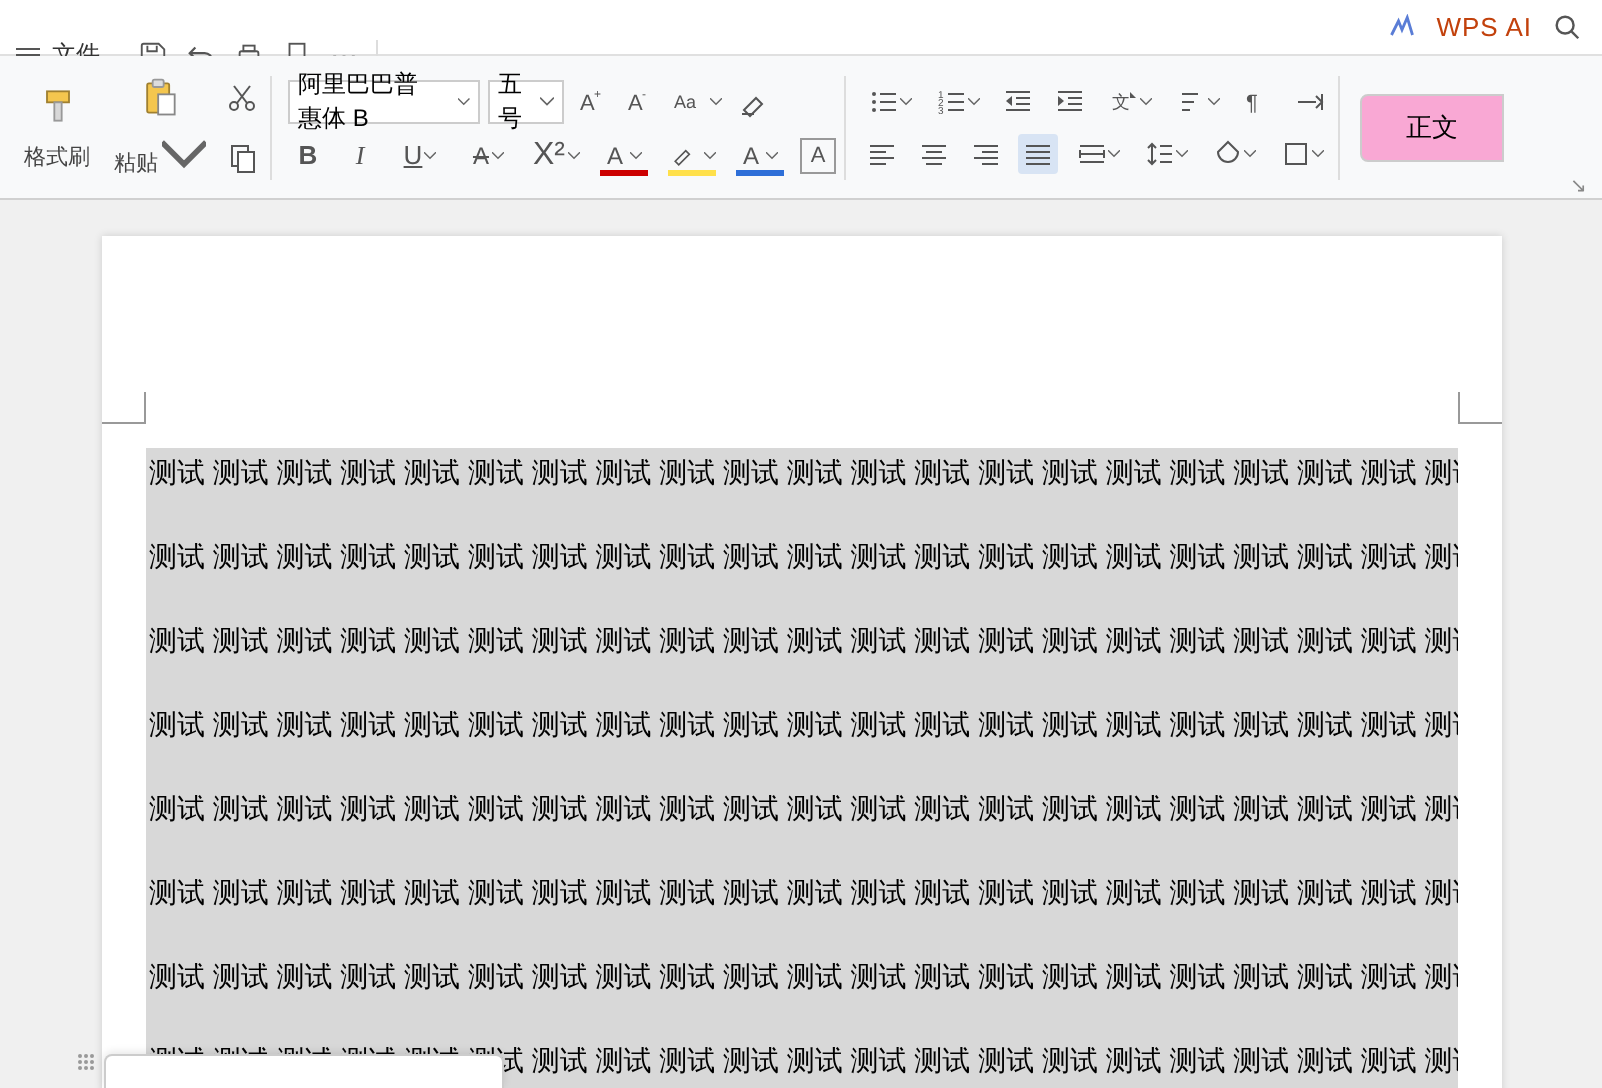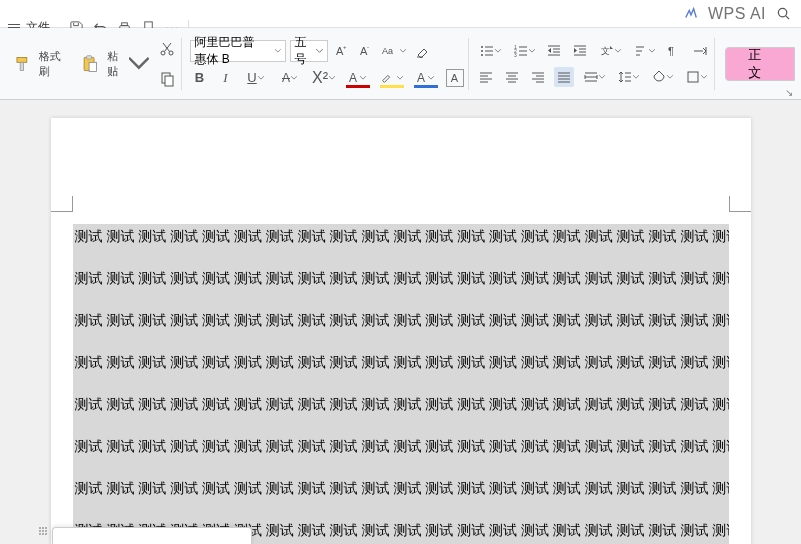--- a/index.html
+++ b/index.html
@@ -9,26 +9,26 @@
   .menubar .left-group { display: flex; align-items: center; gap: 0; margin-top: 28px; }
   .menubar .hamburger { width: 14px; display: flex; flex-direction: column; gap: 2px; padding: 6px 4px; cursor: pointer; }
   .menubar .hamburger span { display: block; width: 12px; height: 1px; background: #555; }
   .menubar .file-label { padding: 0 8px; cursor: pointer; }
   .menubar .qat { display: flex; align-items: center; gap: 0; margin-left: 6px; }
   .menubar .qat .icon-btn { width: 24px; height: 24px; display: flex; align-items: center; justify-content: center; cursor: pointer; color: #555; }
   .menubar .tabs { display: flex; gap: 0; margin-left: 10px; }
   .menubar .tab { padding: 6px 10px; cursor: pointer; color: #333; }
   .menubar .tab.active { color: #3b7de9; font-weight: 500; }
   .menubar .right-group { margin-left: auto; display: flex; align-items: center; gap: 10px; margin-right: 6px; }
-  .menubar .ai-label { color: #737373; font-size: 16px; letter-spacing: 0.5px; font-weight: 500; }
+  .menubar .ai-label { color: #c2410c; font-size: 13px; letter-spacing: 0.5px; font-weight: 500; }
   .menubar .ai-logo { width: 14px; height: 14px; }
   
   .ribbon { height: 72px; background: #f8f9fa; border-bottom: 1px solid #d0d0d0; display: flex; align-items: center; padding: 2px 6px; position: relative; }
   .divider { width: 1px; height: 52px; background: #ddd; margin: 0 4px; }
-  .ribbon .big-btn { display: flex; flex-direction: row; align-items: center; gap: 7px; padding: 4px 6px; cursor: pointer; }
+  .ribbon .big-btn { display: flex; flex-direction: column; align-items: center; gap: 7px; padding: 4px 6px; cursor: pointer; }
   .ribbon .big-btn svg { width: 22px; height: 22px; }
   .ribbon .btn-label { font-size: 11px; color: #444; }
   .scissors-btn { width: 20px; height: 20px; display:flex; align-items:center; justify-content:center; cursor:pointer; }
   
   .font-group { display: flex; flex-direction: column; gap: 6px; margin-left: 4px; }
   .font-row1 { display: flex; align-items: center; gap: 4px; }
   .font-row2 { display: flex; align-items: center; gap: 6px; }
   .font-select { border: 1px solid #ccc; background: #fff; height: 22px; display:flex; align-items:center; padding: 0 4px; font-size: 12px; cursor: pointer; }
   .font-name { width: 96px; justify-content: flex-start; gap: 12px; }
   .font-size { width: 38px; }
@@ -121,21 +121,21 @@
       </svg>
     <span class="btn-label">格式刷</span>
   </div>
 
   <div class="big-btn">
     <svg viewBox="0 0 24 24">
         <rect x="5" y="4" width="12" height="16" rx="1" fill="#f4c64e" stroke="#a08030"></rect>
         <rect x="8" y="2" width="6" height="4" rx="1" fill="#ddd" stroke="#999"></rect>
         <rect x="11" y="10" width="9" height="11" fill="#fff" stroke="#888"></rect>
       </svg>
-    <div style="display:flex;align-items:center;gap:2px;font-family:Liberation Mono, monospace;">
+    <div style="display:flex;align-items:flex-end;gap:2px;font-family:Liberation Mono, monospace;">
       <span class="btn-label">粘贴</span>
       <svg width="7" height="4" viewBox="0 0 8 5">
           <path d="M0 0l4 4 4-4" fill="none" stroke="#666"></path>
         </svg>
     </div>
   </div>
   <div style="display:flex;flex-direction:column;gap:10px;margin-left:2px;">
     <div class="scissors-btn">
       <svg width="16" height="16" viewBox="0 0 16 16">
           <circle cx="4" cy="12" r="2" fill="none" stroke="#555"></circle>

